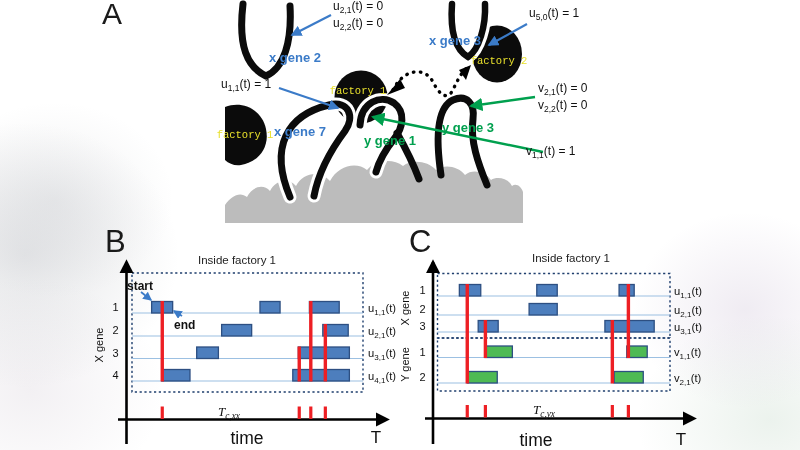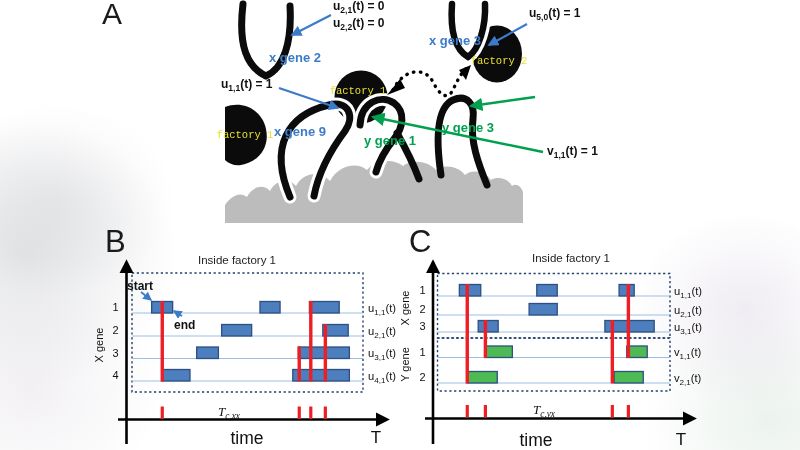--- a/index.html
+++ b/index.html
@@ -9,21 +9,21 @@
     background:
       radial-gradient(220px 190px at 25px 255px, rgba(125,130,140,0.20), transparent 70%),
       radial-gradient(170px 140px at 55px 200px, rgba(130,135,145,0.12), transparent 70%),
       radial-gradient(190px 160px at 30px 390px, rgba(165,150,170,0.14), transparent 70%),
       radial-gradient(160px 140px at 745px 310px, rgba(150,125,170,0.15), transparent 70%),
       radial-gradient(190px 150px at 770px 420px, rgba(125,170,135,0.15), transparent 70%),
       #ffffff;}
   svg.layer{position:absolute;inset:0;width:800px;height:450px;}
   .txt{position:absolute;white-space:nowrap;}
   .panel-letter{font-size:30px;color:#1a1a1a;letter-spacing:0;}
-  .eq{font-size:12px;font-weight:700;color:#111;line-height:13px;}
+  .eq{font-size:12px;font-weight:400;color:#111;line-height:13px;}
   .eq sub{font-size:8.5px;}
   .gene{font-size:13px;font-weight:600;margin-top:8px;}
   .fac{font-family:Liberation Mono, monospace;font-size:10.5px;transform:translateX(-50%);}
 </style>
 </head>
 <body>
 
 <div class="stage">
   <div class="bg"></div>
 
@@ -179,25 +179,29 @@
 
   <div class="txt eq" style="left:333px;top:0px">
     <div><span>u</span><sub>2,1</sub><span>(t) = 0</span></div>
     <div><span>u</span><sub>2,2</sub><span>(t) = 0</span></div>
   </div>
 
   <div class="txt eq" style="left:529px;top:7px"><span>u</span><sub>5,0</sub><span>(t) = 1</span></div>
 
   <div class="txt eq" style="left:221px;top:78px"><span>u</span><sub>1,1</sub><span>(t) = 1</span></div>
 
-
-  <div class="txt eq" style="left:547px;top:145px"><span>v</span><sub>1,1</sub><span>(t) = 1</span></div>
+  <div class="txt eq" style="left:538px;top:82px">
+    <div><span>v</span><sub>2,1</sub><span>(t) = 0</span></div>
+    <div><span>v</span><sub>2,2</sub><span>(t) = 0</span></div>
+  </div>
+
+  <div class="txt eq" style="left:526px;top:145px"><span>v</span><sub>1,1</sub><span>(t) = 1</span></div>
 
   <div class="txt gene" style="left:269px;top:42px;color:#3b7bc8">x gene 2</div>
   <div class="txt gene" style="left:429px;top:25px;color:#3b7bc8">x gene 3</div>
-  <div class="txt gene" style="left:274px;top:116px;color:#3b7bc8">x gene 9</div>
+  <div class="txt gene" style="left:274px;top:116px;color:#3b7bc8">x gene 7</div>
   <div class="txt gene" style="left:364px;top:125px;color:#00a04e">y gene 1</div>
   <div class="txt gene" style="left:442px;top:112px;color:#00a04e">y gene 3</div>
 
   <div class="txt fac" style="left:358px;top:85px;color:#e8e02c">factory 1</div>
   <div class="txt fac" style="left:499px;top:55px;color:#e8e02c">factory 2</div>
   <div class="txt fac" style="left:245px;top:129px;color:#e8e02c">factory 1</div>
 </div>
 
 </body></html>

